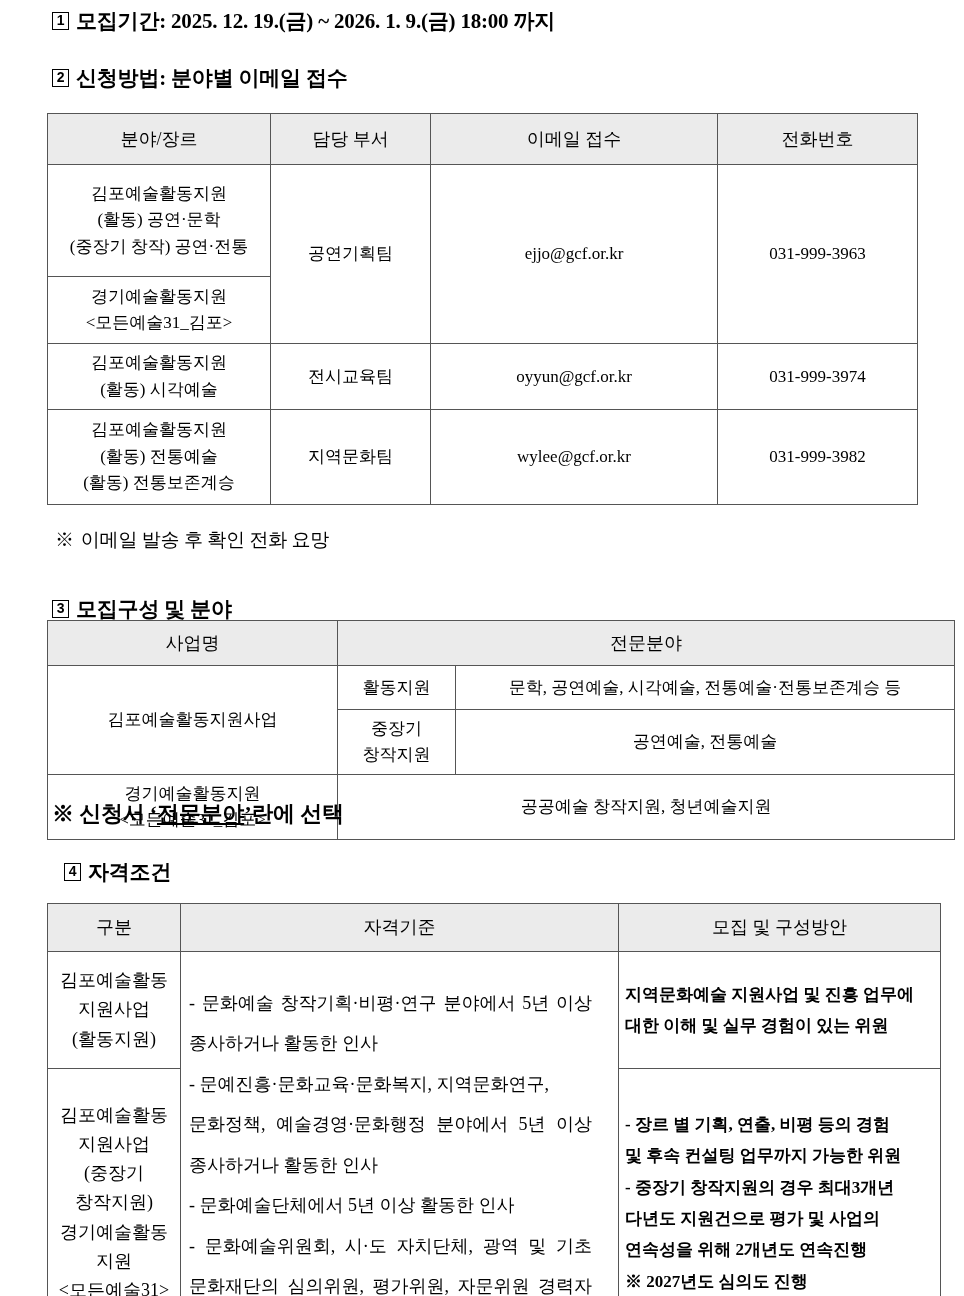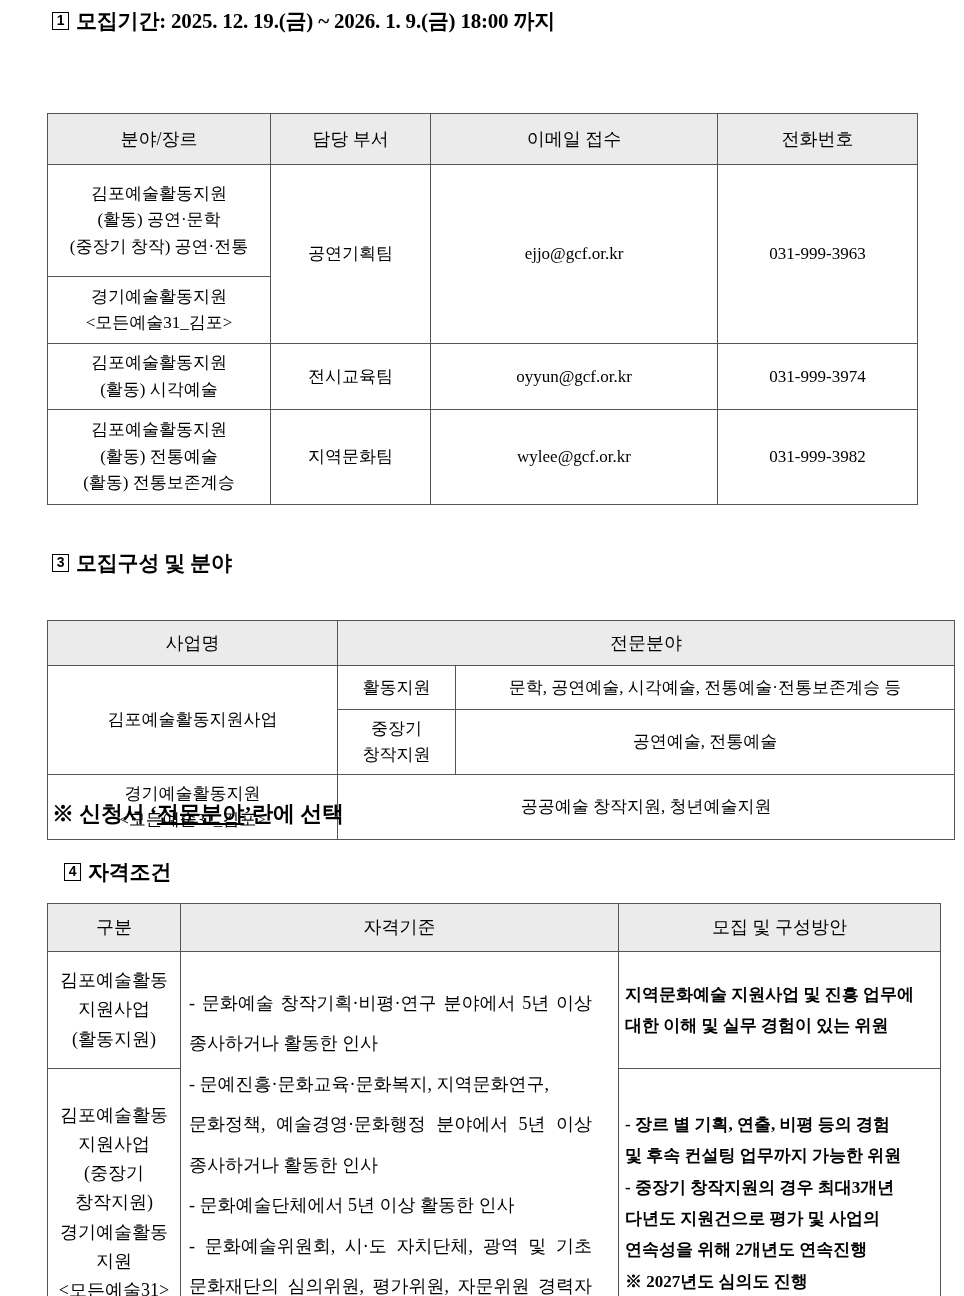--- a/index.html
+++ b/index.html
@@ -123,20 +123,23 @@
 </style>
 </head>
 <body>
 
 <div class="page">
 
   <div class="line sec-title" style="left:52px; top:10px;">
     <span class="num-box">1</span><span>모집기간: 2025. 12. 19.(금) ~ 2026. 1. 9.(금) 18:00 까지</span>
   </div>
 
+  <div class="line sec-title" style="left:52px; top:67px;">
+    <span class="num-box">2</span><span>신청방법: 분야별 이메일 접수</span>
+  </div>
 
   <table id="tbl-contacts" class="tbl-outer">
     <colgroup>
       <col style="width:223px">
         <col style="width:160px">
         <col style="width:287px">
         <col style="width:200px">
     </colgroup>
     <thead>
       <tr>
@@ -178,22 +181,25 @@
           <div>(활동) 전통예술</div>
           <div>(활동) 전통보존계승</div>
         </td>
         <td>지역문화팀</td>
         <td>wylee@gcf.or.kr</td>
         <td>031-999-3982</td>
       </tr>
     </tbody>
   </table>
 
-
-  <div class="line sec-title" style="left:52px; top:552px;">
+  <div class="line note" style="left:55px; top:530px;">
+    <span class="mark">※</span><span>이메일 발송 후 확인 전화 요망</span>
+  </div>
+
+  <div class="line sec-title" style="left:52px; top:598px;">
     <span class="num-box">3</span><span>모집구성 및 분야</span>
   </div>
 
   <table id="tbl-fields" class="tbl-outer">
     <colgroup>
       <col style="width:290px">
         <col style="width:118px">
         <col style="width:499px">
     </colgroup>
     <thead>

